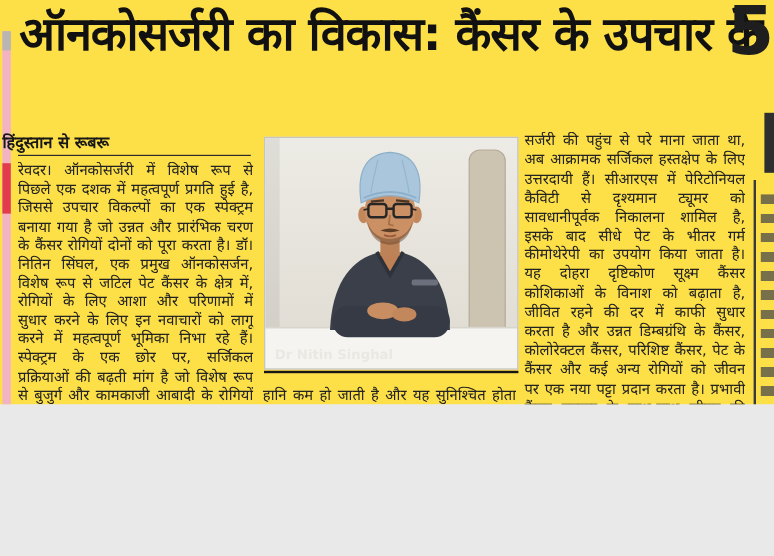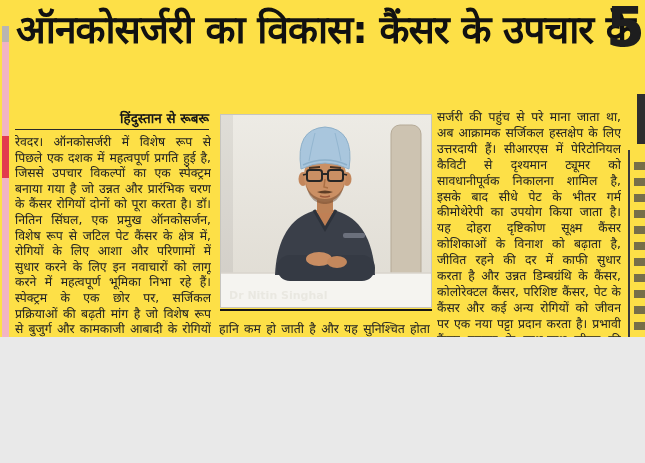--- a/index.html
+++ b/index.html
@@ -14,21 +14,21 @@
   .left-strip .seg-gray{position:absolute;left:0;top:0;width:100%;height:16px;background:#b9b5b2;}
   .left-strip .seg-red1{position:absolute;left:0;top:110px;width:100%;height:42px;background:#e23b4e;}
   .left-strip .seg-red2{position:absolute;left:0;top:384px;width:100%;height:38px;background:#e5404f;}
 
   
   .headline{position:absolute;left:16px;top:6px;width:606px;text-align:center;
     font-weight:bold;font-size:39px;line-height:48px;letter-spacing:-1px;color:#111;}
   .headline .hl-line{white-space:nowrap;}
 
   
-  .kicker{position:absolute;left:15px;top:109px;width:194px;text-align:right;
+  .kicker{position:absolute;left:2px;top:109px;width:194px;text-align:left;
     font-weight:bold;font-size:13.5px;color:#171717;}
   .kicker-rule{position:absolute;left:15px;top:129px;width:194px;height:0;border-top:1.5px solid #2a2a2a;}
 
   
   .bodycol{position:absolute;font-size:12.3px;line-height:15.6px;text-align:justify;
     color:#222;overflow:hidden;word-spacing:0.5px;}
   .col1{left:15px;top:135px;width:196px;height:310px;}
   .col2{left:219px;top:321px;width:211px;height:124px;line-height:16.4px;}
   .col3{left:437px;top:110px;width:184px;height:314px;line-height:15.9px;}
 

